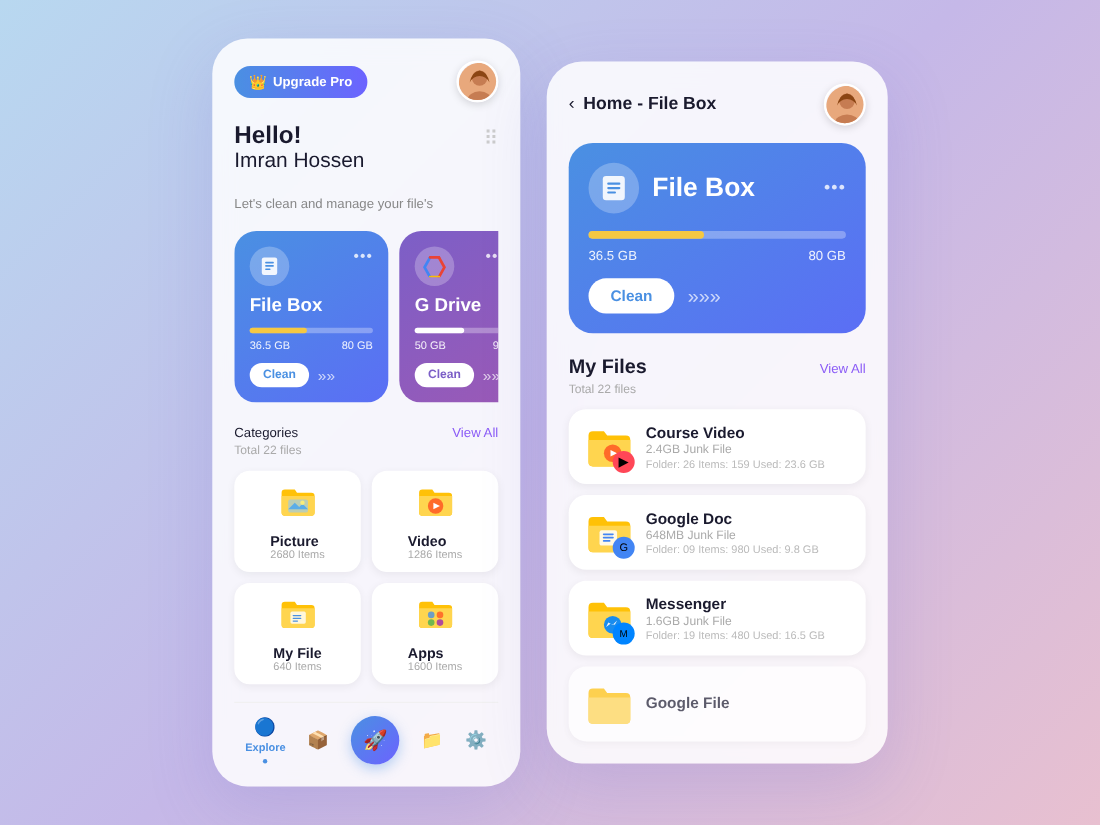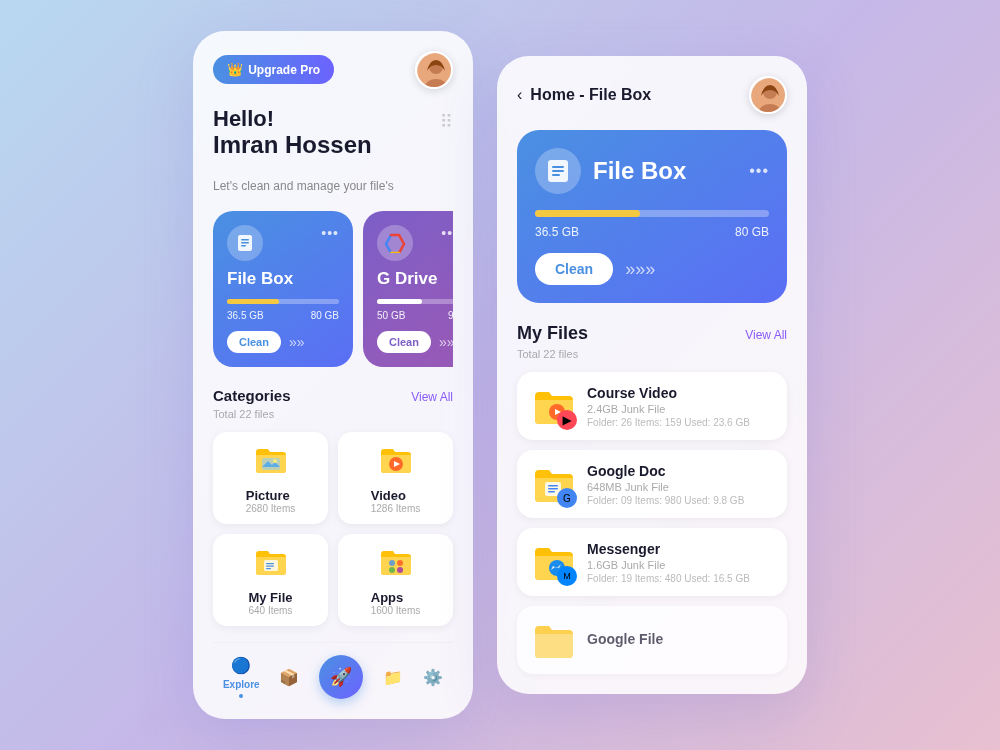--- a/index.html
+++ b/index.html
@@ -74,22 +74,22 @@
     }
 
     .hello-text {
       font-size: 22px;
       font-weight: 800;
       color: #1a1a2e;
       line-height: 1.1;
     }
 
     .name-text {
-      font-size: 24px;
-      font-weight: 700;
+      font-size: 19px;
+      font-weight: 400;
       color: #1a1a2e;
       margin-bottom: 4px;
     }
 
     .subtitle-text {
       font-size: 12px;
       color: #888;
       margin-top: 20px;
     }
 
@@ -192,22 +192,22 @@
 
     
     .section-header {
       display: flex;
       justify-content: space-between;
       align-items: baseline;
       margin-bottom: 4px;
     }
 
     .section-title {
-      font-size: 15px;
-      font-weight: 700;
+      font-size: 12px;
+      font-weight: 400;
       color: #1a1a2e;
     }
 
     .view-all-link {
       font-size: 12px;
       color: #8b5cf6;
       cursor: pointer;
       text-decoration: none;
       font-weight: 500;
     }

